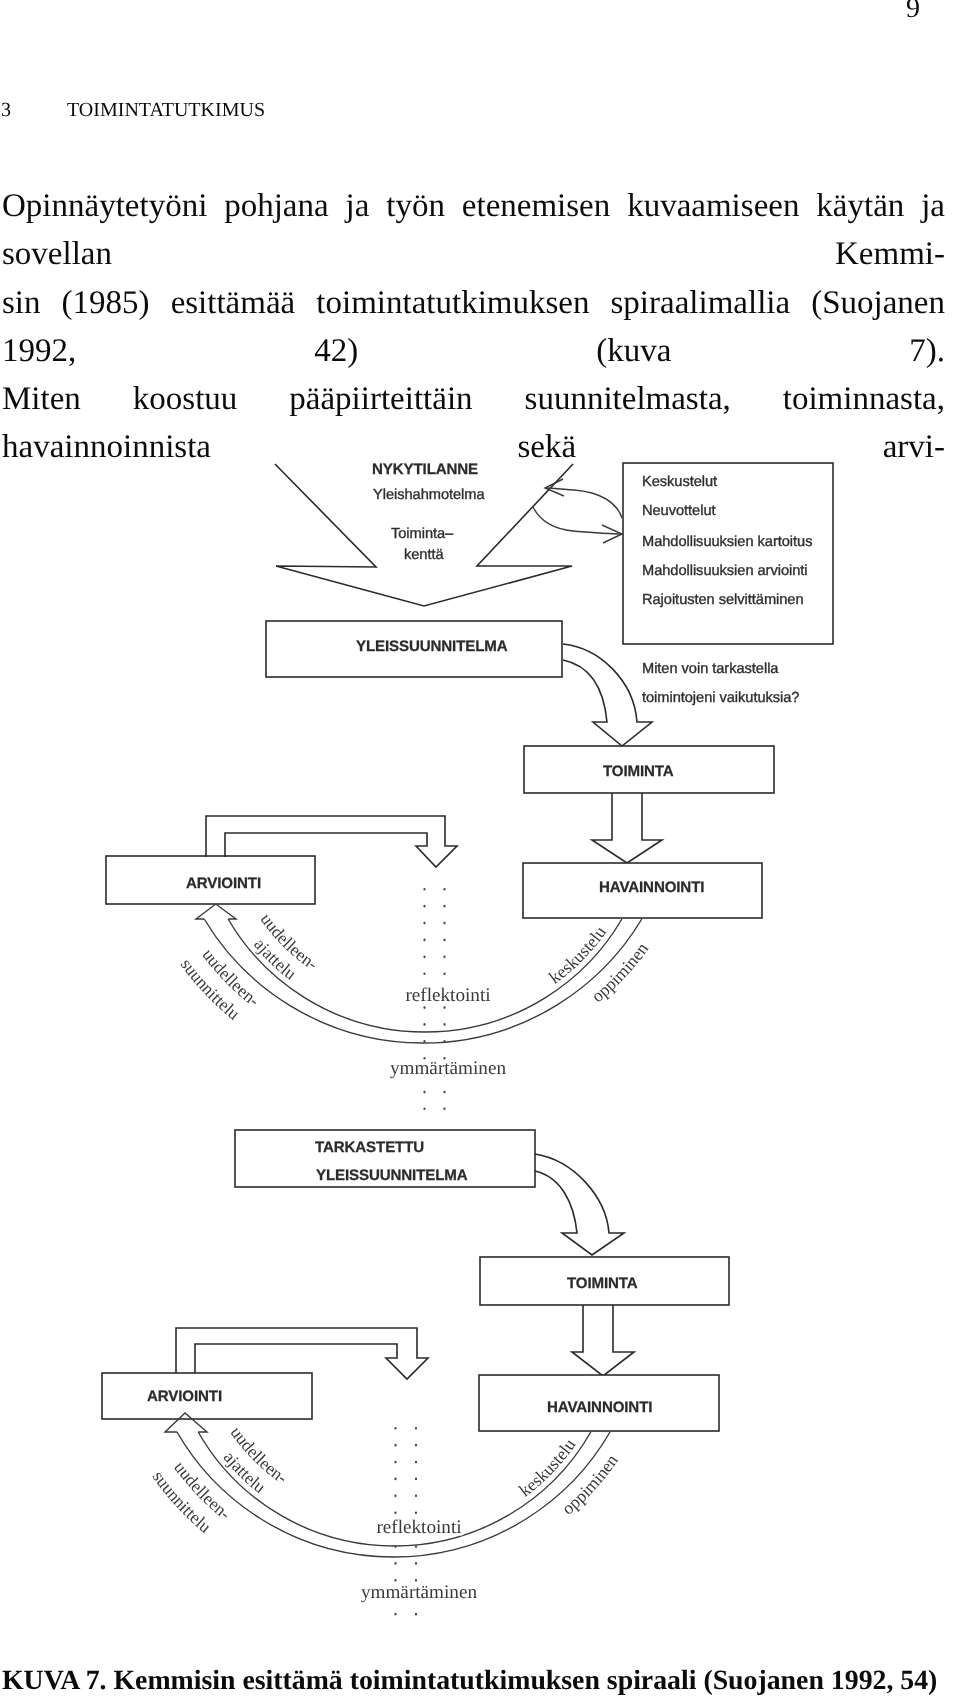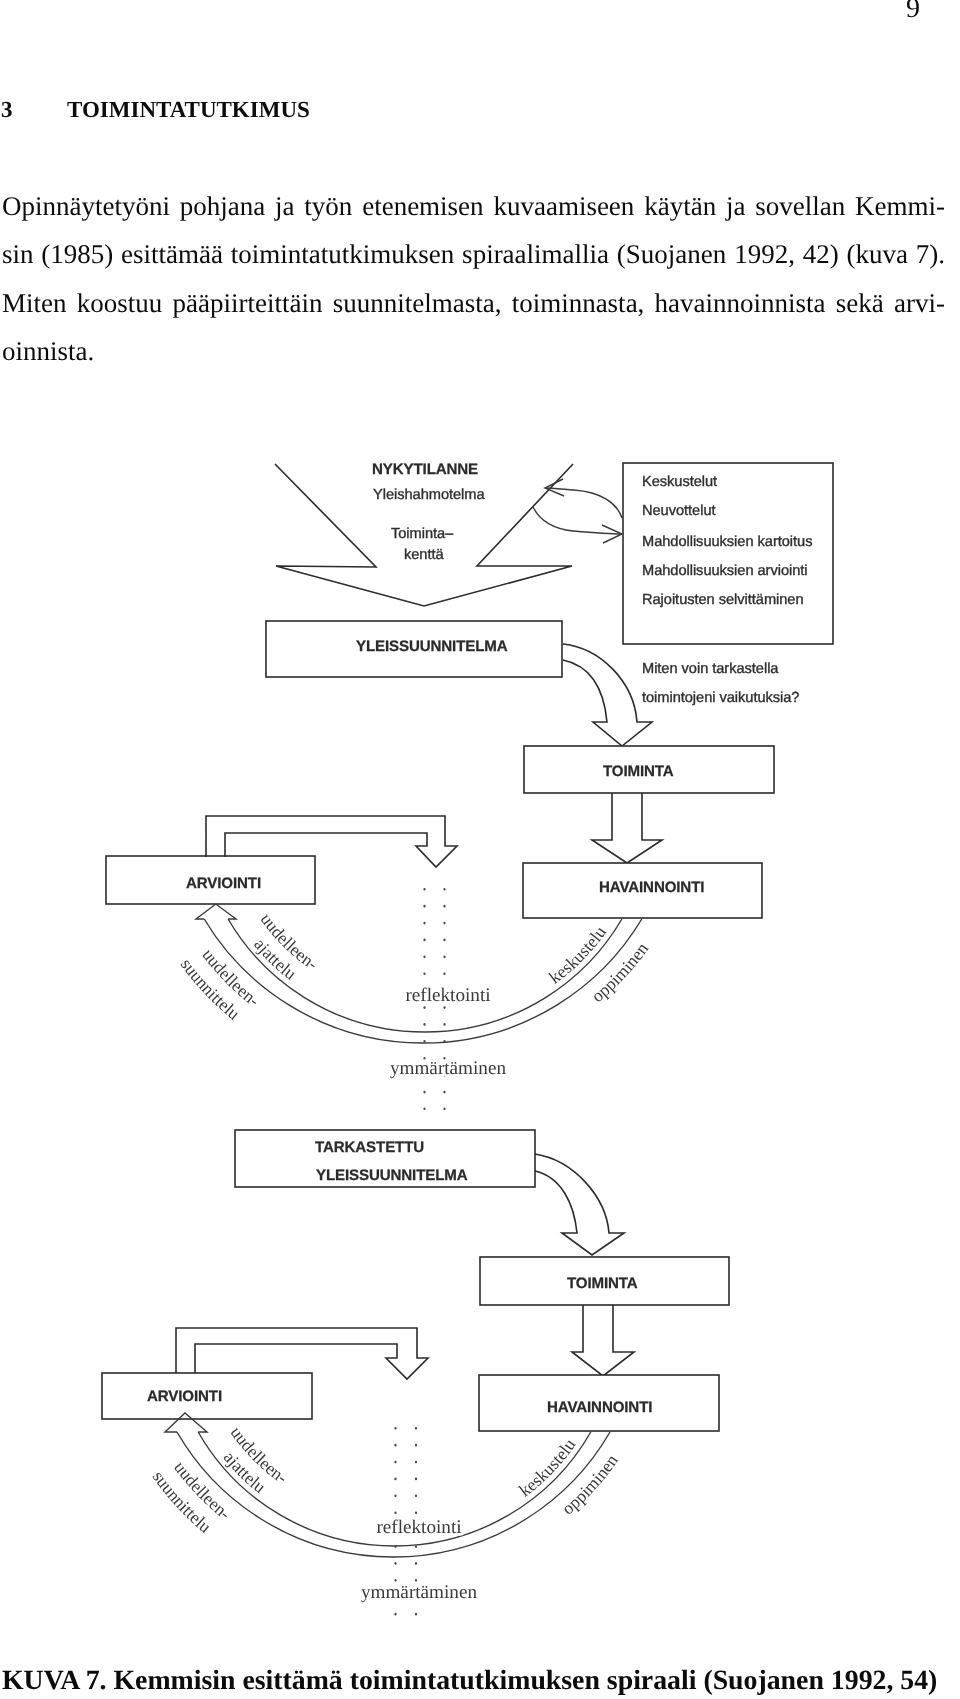--- a/index.html
+++ b/index.html
@@ -1,24 +1,24 @@
 <!DOCTYPE html>
 <html><head>
 <meta charset="utf-8">
 <style>
   html,body{margin:0;padding:0;background:#ffffff;}
   body{width:960px;height:1699px;position:relative;overflow:hidden;
        font-family:"Liberation Serif",serif;color:#0c0c0c;
        -webkit-font-smoothing:antialiased;text-rendering:geometricPrecision;}
   .page{position:absolute;left:0;top:0;width:960px;height:1699px;}
   #pageno{position:absolute;left:906px;top:-6px;font-size:28px;line-height:30px;}
-  #heading{position:absolute;left:1px;top:93px;font-size:23px;font-weight:bold;
+  #heading{position:absolute;left:1px;top:93px;font-size:20px;font-weight:normal;
            line-height:34px;}
   #heading .num{display:inline-block;width:66px;}
-  #body-text{position:absolute;left:2px;top:182px;width:943px;font-size:27px;
+  #body-text{position:absolute;left:2px;top:182px;width:943px;font-size:33px;
              line-height:48.3px;}
   .bline{text-align:justify;text-align-last:justify;}
   .bline.last{text-align-last:left;}
   #caption{position:absolute;left:2px;top:1664px;width:944px;font-size:27.8px;
            font-weight:bold;line-height:34px;white-space:nowrap;}
   #figure{position:absolute;left:0;top:0;width:956px;height:1699px;}
   svg{display:block;}
   .dline{fill:none;stroke:#2b2b2b;stroke-width:1.6;}
   .dfill{fill:#ffffff;stroke:#2b2b2b;stroke-width:1.6;stroke-linejoin:miter;}
   .dthin{fill:none;stroke:#3a3a3a;stroke-width:1.4;}
@@ -33,21 +33,20 @@
 
 <div class="page">
   <div id="pageno">9</div>
   <div id="heading">
     <span class="num">3</span><span>TOIMINTATUTKIMUS</span>
   </div>
   <div id="body-text">
     <div class="bline">Opinnäytetyöni pohjana ja työn etenemisen kuvaamiseen käytän ja sovellan Kemmi-</div>
     <div class="bline">sin (1985) esittämää toimintatutkimuksen spiraalimallia (Suojanen 1992, 42) (kuva 7).</div>
     <div class="bline">Miten koostuu pääpiirteittäin suunnitelmasta, toiminnasta, havainnoinnista sekä arvi-</div>
-    <div class="bline last">oinnista.</div>
   </div>
   <div id="figure">
 <svg id="figsvg" width="960" height="1699" viewBox="0 0 960 1699">
 
     <path class="dline" d="M275,464 L376,567 L276,566 L424,606 L572,566 L477,566 L573,464"></path>
     <text class="snb" x="372" y="474">NYKYTILANNE</text>
     <text class="sn" x="373" y="499">Yleishahmotelma</text>
     <text class="sn" x="391" y="538">Toiminta–</text>
     <text class="sn" x="404" y="559">kenttä</text>
     <rect class="dfill" x="623" y="463" width="210" height="181"></rect>

